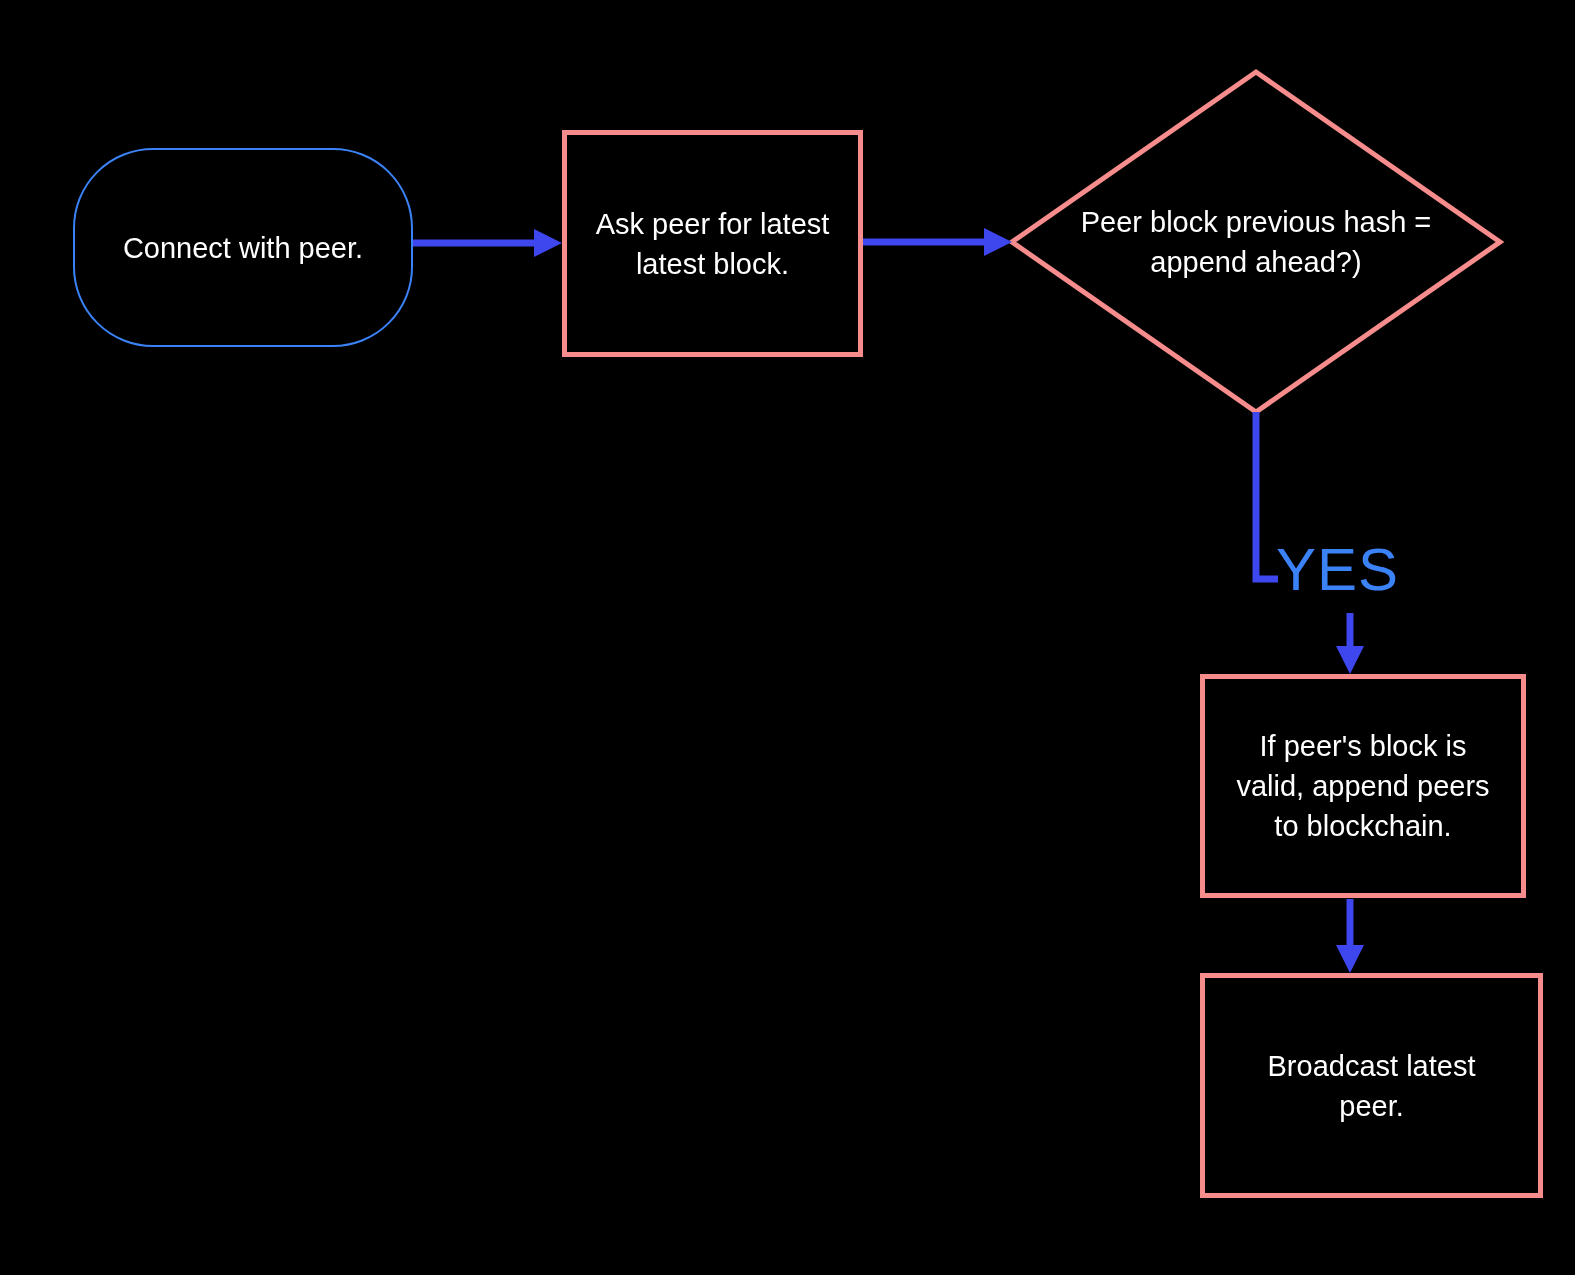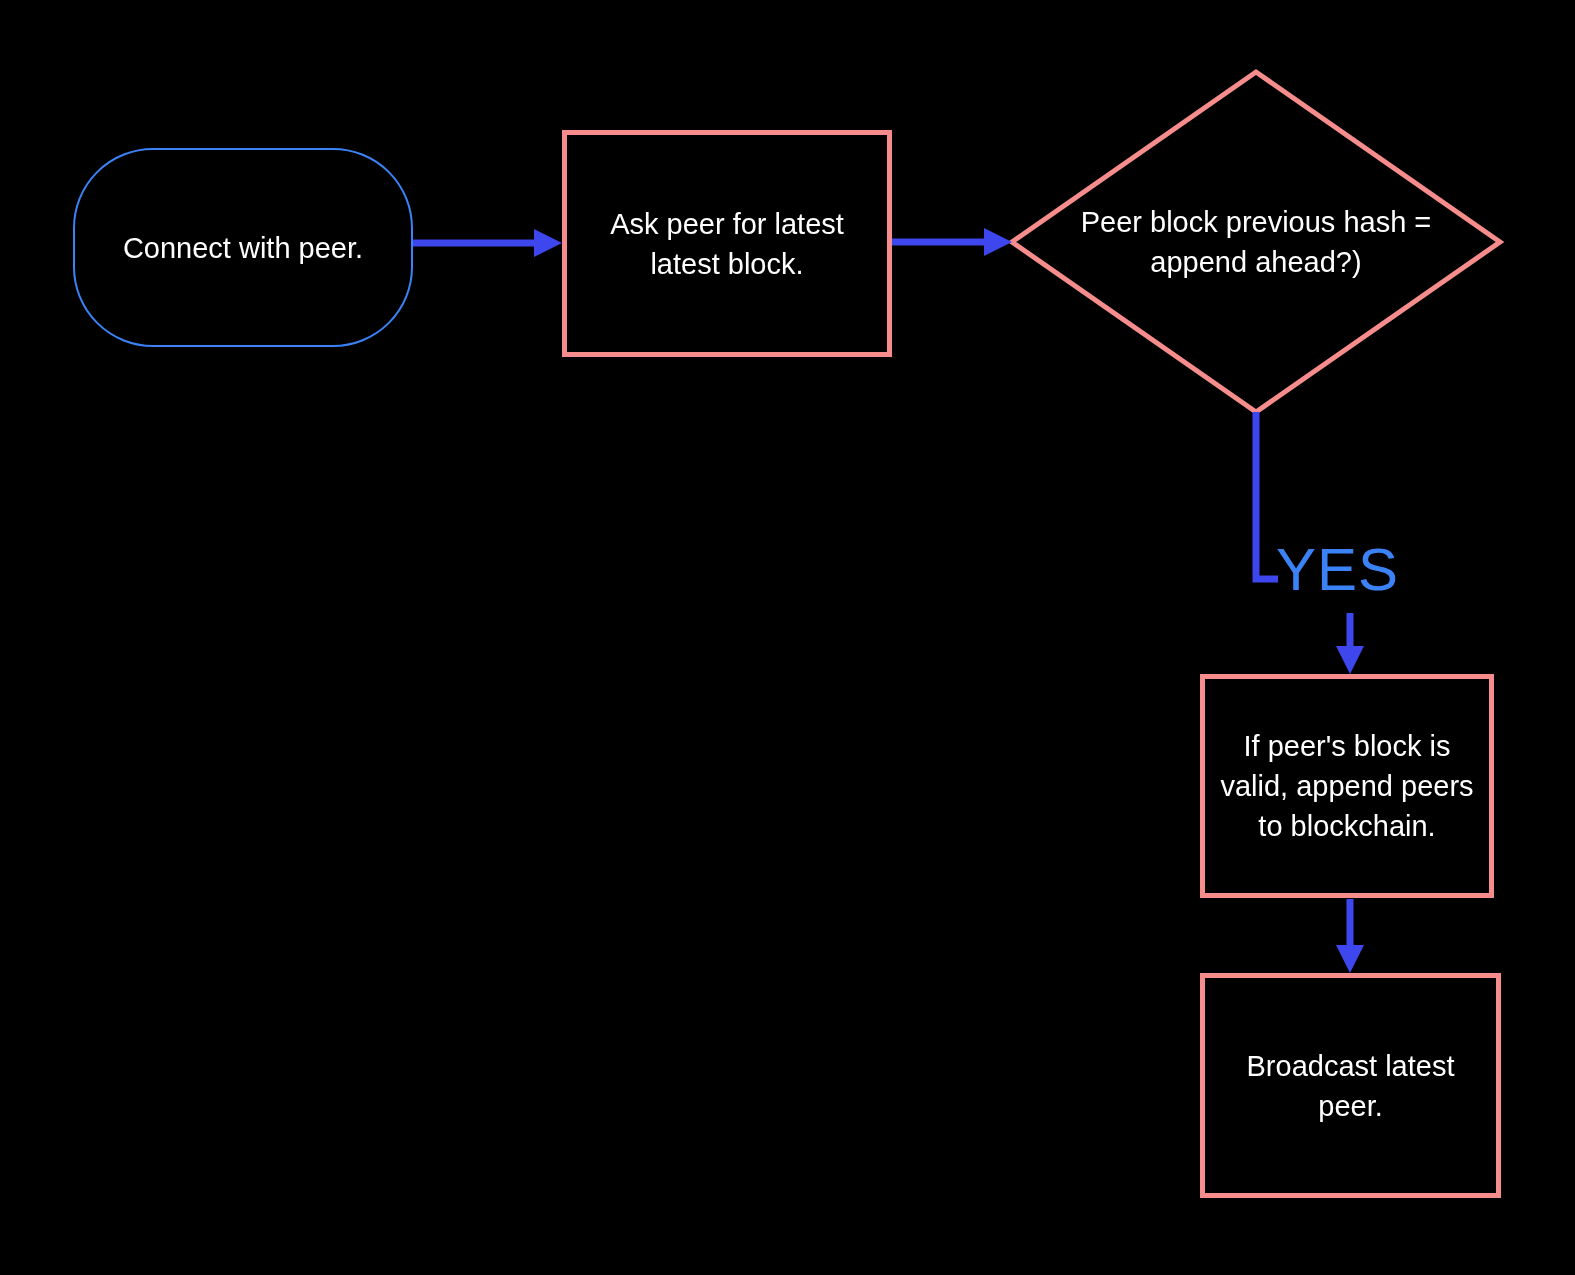--- a/index.html
+++ b/index.html
@@ -42,23 +42,23 @@
     width: 340px;
     height: 199px;
     border: 2px solid #3b82f6;
     border-radius: 80px;
     background: #000000;
   }
   .rect-node {
     border: 5px solid #F68C8C;
     background: #000000;
   }
-  #node-ask-peer   { left: 562px;  top: 130px; width: 330px; height: 227px; align-items: center; }
-  #node-append     { left: 1200px; top: 674px; width: 294px; height: 224px; }
-  #node-broadcast  { left: 1200px; top: 973px; width: 301px; height: 225px; }
+  #node-ask-peer   { left: 562px;  top: 130px; width: 301px; height: 227px; align-items: center; }
+  #node-append     { left: 1200px; top: 674px; width: 326px; height: 224px; }
+  #node-broadcast  { left: 1200px; top: 973px; width: 343px; height: 225px; }
   #node-decision-text {
     left: 1012px;
     top: 182px;
     width: 488px;
     height: 120px;
     background: transparent;
   }
   #yes-label {
     position: absolute;
     left: 1276px;

